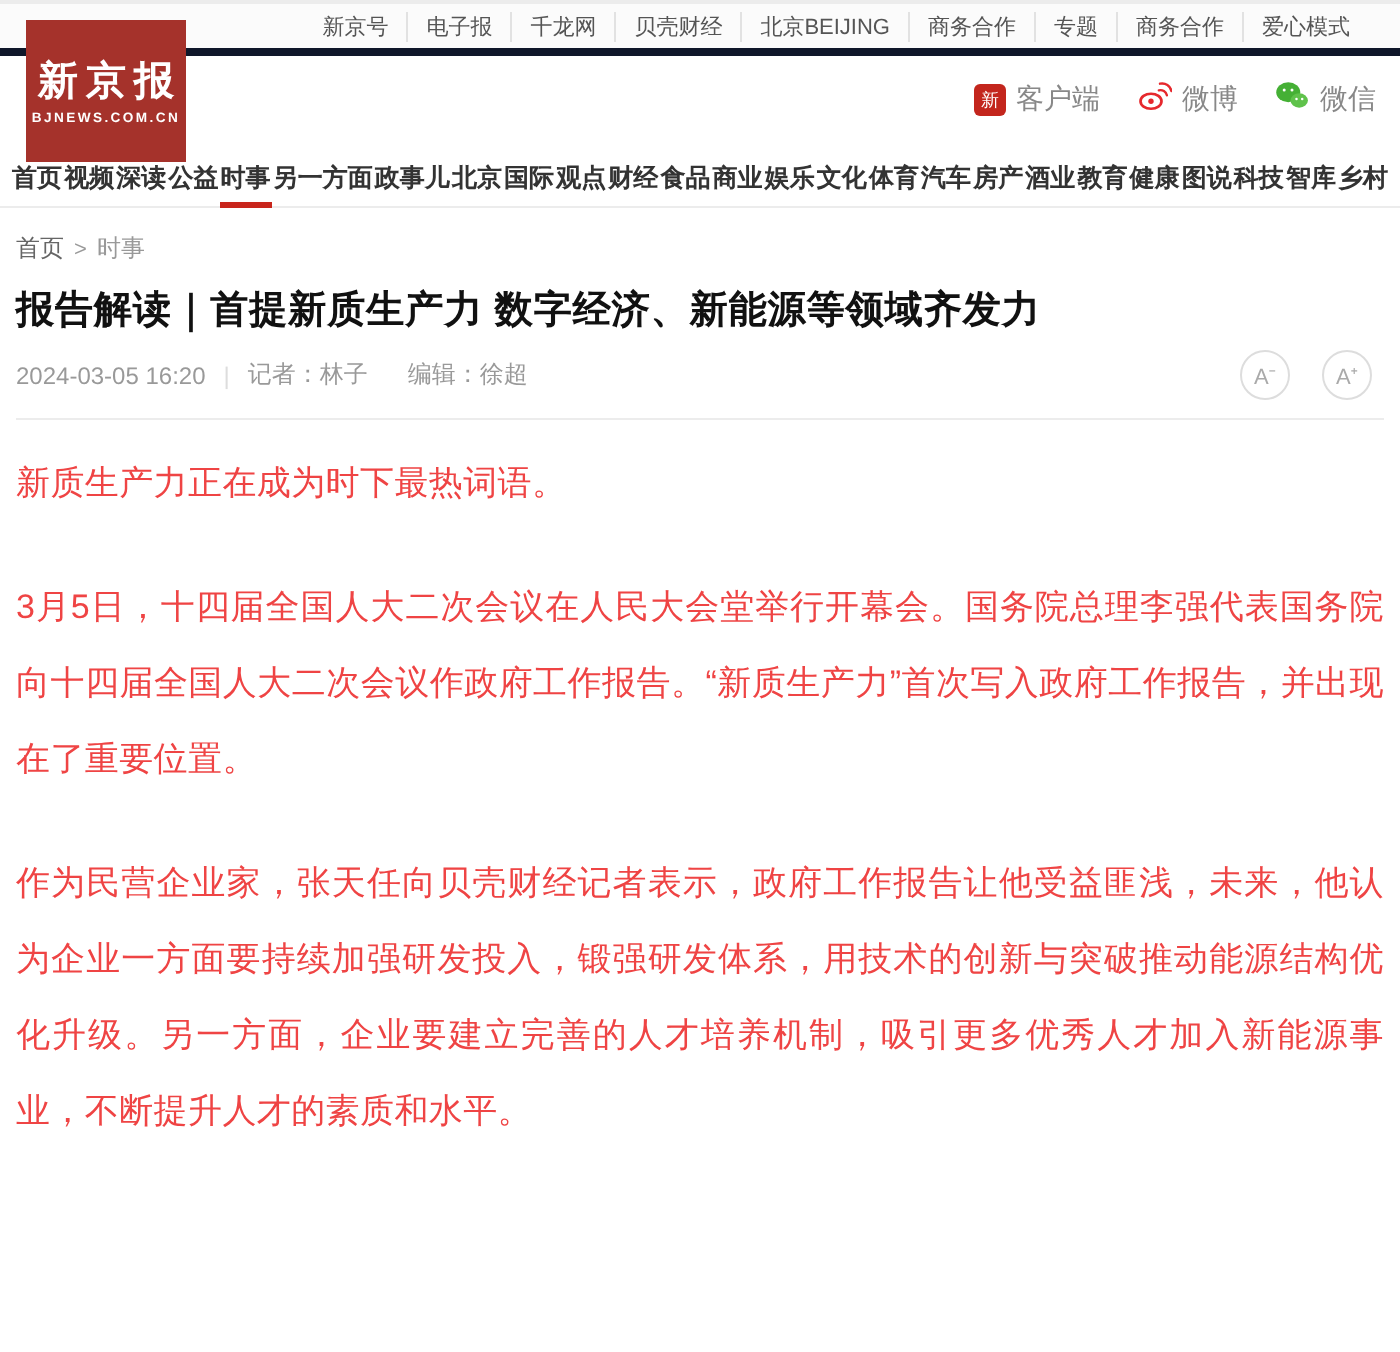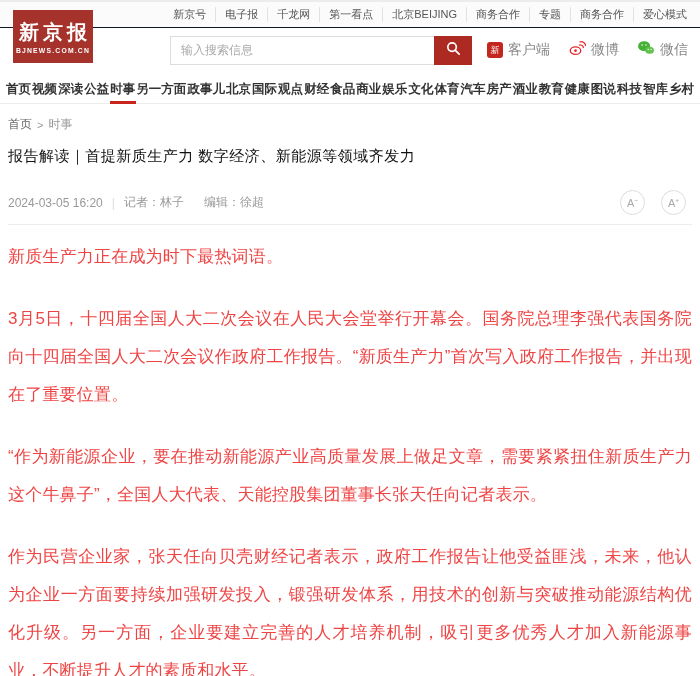--- a/index.html
+++ b/index.html
@@ -2,27 +2,27 @@
 <html><head>
 <meta charset="utf-8">
 <style>
   * { margin:0; padding:0; box-sizing:border-box; }
   html,body { width:700px; height:676px; overflow:hidden; background:#fff;
     font-family:"Liberation Sans","DejaVu Sans",sans-serif; }
   body { border-top:2px solid #ececec; }
 
   
   .site-header { position:relative; width:700px; }
-  .topbar { height:26px; background:#fbfbfb; border-bottom:1px solid #0f172a;
-    display:flex; justify-content:flex-end; align-items:center; padding-right:4px; }
+  .topbar { height:26px; background:#fbfbfb; border-bottom:4px solid #0f172a;
+    display:flex; justify-content:flex-end; align-items:center; padding-right:16px; }
   .toplinks { display:flex; align-items:center; }
   .toplink { font-size:11px; color:#555; padding:0 9px; cursor:pointer; white-space:nowrap; }
   .toplink + .toplink { border-left:1px solid #e2e2e2; }
 
-  .logo { position:absolute; left:13px; top:8px; width:80px; height:53px;
+  .logo { position:absolute; left:13px; top:8px; width:80px; height:71px;
     background:#a5322b; color:#fff; display:flex; flex-direction:column;
     align-items:center; justify-content:center; cursor:pointer; }
   .logo-title { font-family:"Liberation Serif","DejaVu Serif",serif; font-weight:700;
     font-size:20px; letter-spacing:4px; padding-left:4px; line-height:24px; }
   .logo-sub { font-size:6.8px; letter-spacing:1.2px; font-weight:700; margin-top:3px; }
 
   .header-main { height:44px; display:flex; align-items:center; padding-left:170px; }
   .search-box { display:flex; align-items:center; }
   .search-input { width:264px; height:29px; border:1px solid #ddd; border-right:none;
     padding:0 10px; font-size:12px; color:#333; outline:none; }
@@ -43,24 +43,24 @@
     white-space:nowrap; padding-bottom:8px; position:relative; }
   .nav-item.active::after { content:""; position:absolute; left:50%; transform:translateX(-50%);
     bottom:2px; width:26px; height:3px; background:#c8251c; }
 
   
   .main { padding:12px 8px 0; }
   .breadcrumb { font-size:12px; color:#666; display:flex; align-items:center; }
   .crumb-sep { color:#999; margin:0 5px; font-size:11px; }
   .crumb-current { color:#999; }
 
-  .article-title { margin-top:7px; font-size:15px; font-weight:400; color:#111;
+  .article-title { margin-top:7px; font-size:19px; font-weight:700; color:#111;
     line-height:32px; letter-spacing:0.5px; }
 
-  .meta-row { margin-top:18px; display:flex; align-items:center; color:#999; font-size:12px; }
+  .meta-row { margin-top:3px; display:flex; align-items:center; color:#999; font-size:12px; }
   .meta-sep { color:#ddd; margin:0 9px; }
   .meta-editor { margin-left:20px;font-family:Liberation Mono, monospace; }
   .font-buttons { margin-left:auto; display:flex; gap:16px; padding-right:6px; }
   .font-btn { width:25px; height:25px; border:1px solid #ddd; border-radius:50%;
     background:#fff; color:#aaa; font-size:11px; display:flex; align-items:center;
     justify-content:center; cursor:pointer; padding:0; }
 
   .divider { border-bottom:1px solid #ececec; margin-top:9px; }
 
   .article-body { margin-top:13px; }
@@ -70,46 +70,35 @@
 </head>
 <body>
 
 <header class="site-header">
   <div class="topbar">
     <div class="toplinks">
 
     <span class="toplink">新京号</span>
         <span class="toplink">电子报</span>
         <span class="toplink">千龙网</span>
-        <span class="toplink">第一看点</span>
+        <span class="toplink">贝壳财经</span>
         <span class="toplink">北京BEIJING</span>
         <span class="toplink">商务合作</span>
         <span class="toplink">专题</span>
         <span class="toplink">商务合作</span>
         <span class="toplink">爱心模式</span>
       </div>
   </div>
 
   <div class="logo">
     <div class="logo-title">新京报</div>
     <div class="logo-sub">BJNEWS.COM.CN</div>
   </div>
 
   <div class="header-main">
-    <div class="search-box">
-      <input class="search-input" type="text" placeholder="输入搜索信息" style="">
-      <button class="search-btn">
-        <span>
-          <svg width="17" height="17" viewBox="0 0 24 24">
-            <circle cx="10" cy="10" r="6" fill="none" stroke="#fff" stroke-width="2.4"></circle>
-            <line x1="14.6" y1="14.6" x2="20" y2="20" stroke="#fff" stroke-width="2.4" stroke-linecap="round"></line>
-          </svg>
-        </span>
-      </button>
-    </div>
 
     <div class="social">
       <span class="social-item">
         <span class="app-badge">新</span>
         <span class="social-label">客户端</span>
       </span>
       <span class="social-item">
         <span>
           <svg width="18" height="18" viewBox="0 0 24 24">
             <ellipse cx="10" cy="15.5" rx="7" ry="5" fill="none" stroke="#e6282d" stroke-width="1.8"></ellipse>
@@ -185,16 +174,15 @@
       <button class="font-btn">A⁺</button>
     </span>
   </div>
 
   <div class="divider"></div>
 
   <article class="article-body">
 
   <p class="para">新质生产力正在成为时下最热词语。</p>
       <p class="para">3月5日，十四届全国人大二次会议在人民大会堂举行开幕会。国务院总理李强代表国务院向十四届全国人大二次会议作政府工作报告。“新质生产力”首次写入政府工作报告，并出现在了重要位置。</p>
-      <p class="para">“作为新能源企业，要在推动新能源产业高质量发展上做足文章，需要紧紧扭住新质生产力这个牛鼻子”，全国人大代表、天能控股集团董事长张天任向记者表示。</p>
       <p class="para">作为民营企业家，张天任向贝壳财经记者表示，政府工作报告让他受益匪浅，未来，他认为企业一方面要持续加强研发投入，锻强研发体系，用技术的创新与突破推动能源结构优化升级。另一方面，企业要建立完善的人才培养机制，吸引更多优秀人才加入新能源事业，不断提升人才的素质和水平。</p>
     </article>
 </main>
 
 </body></html>

